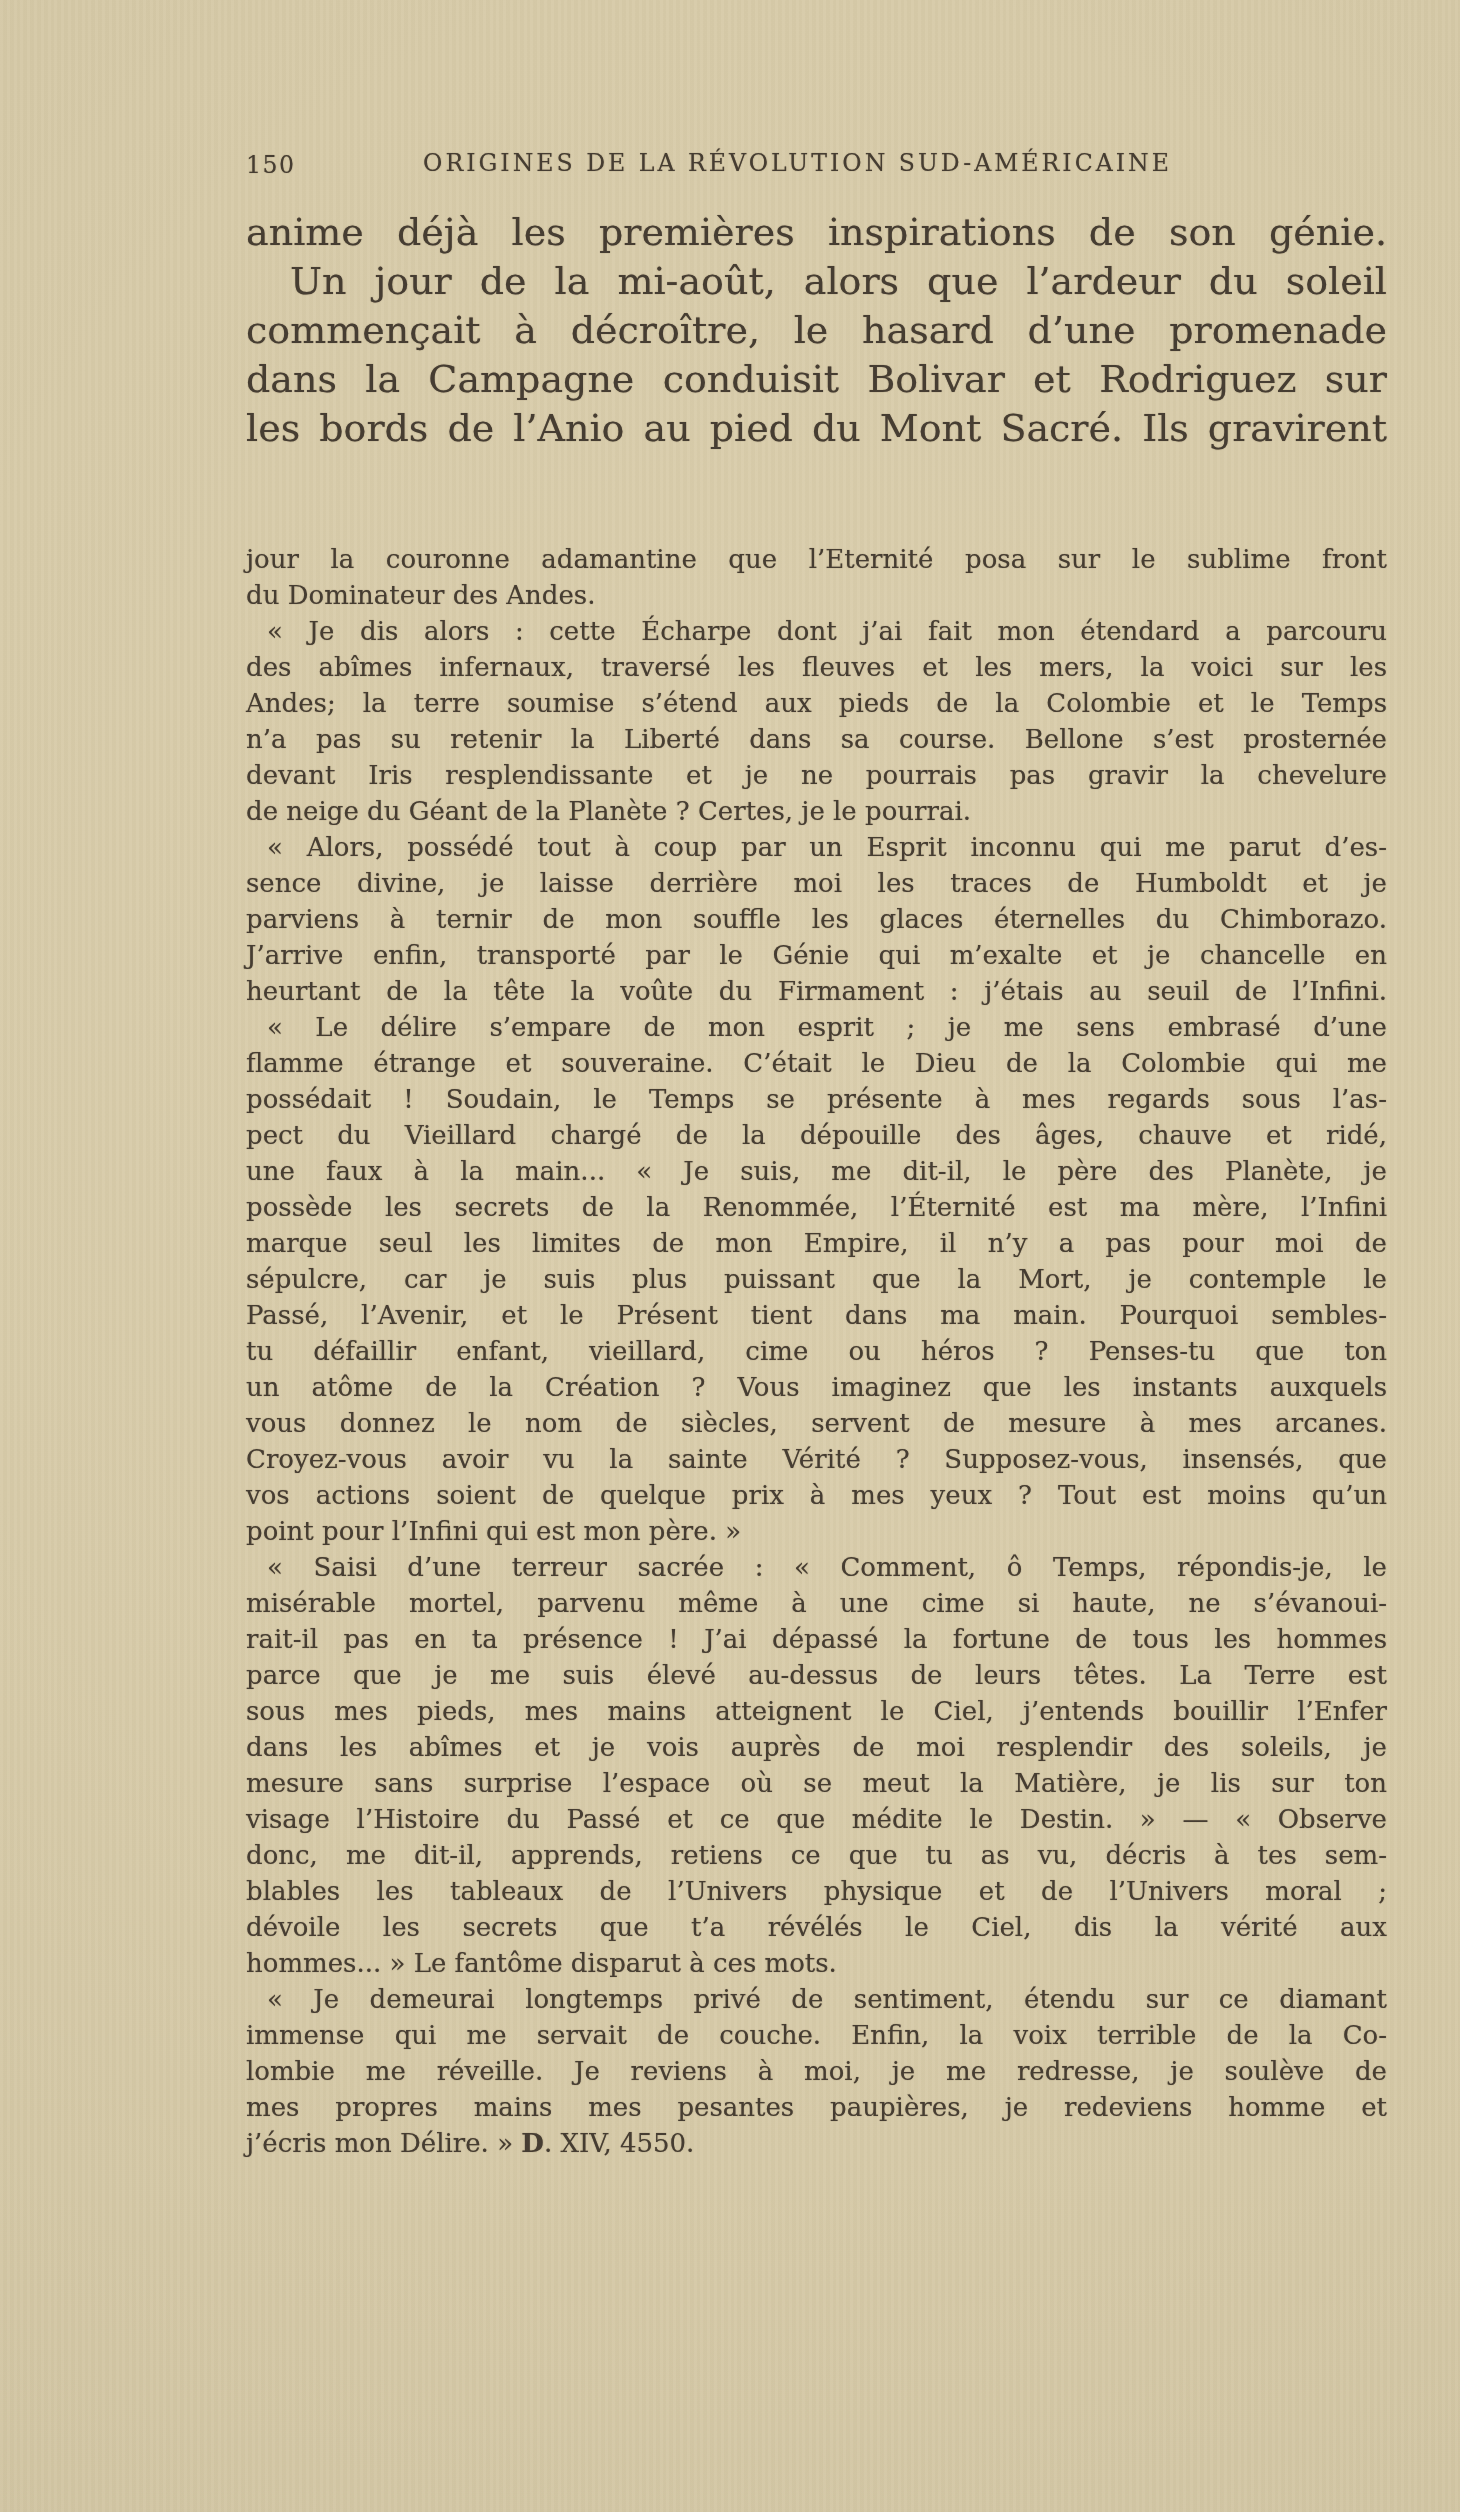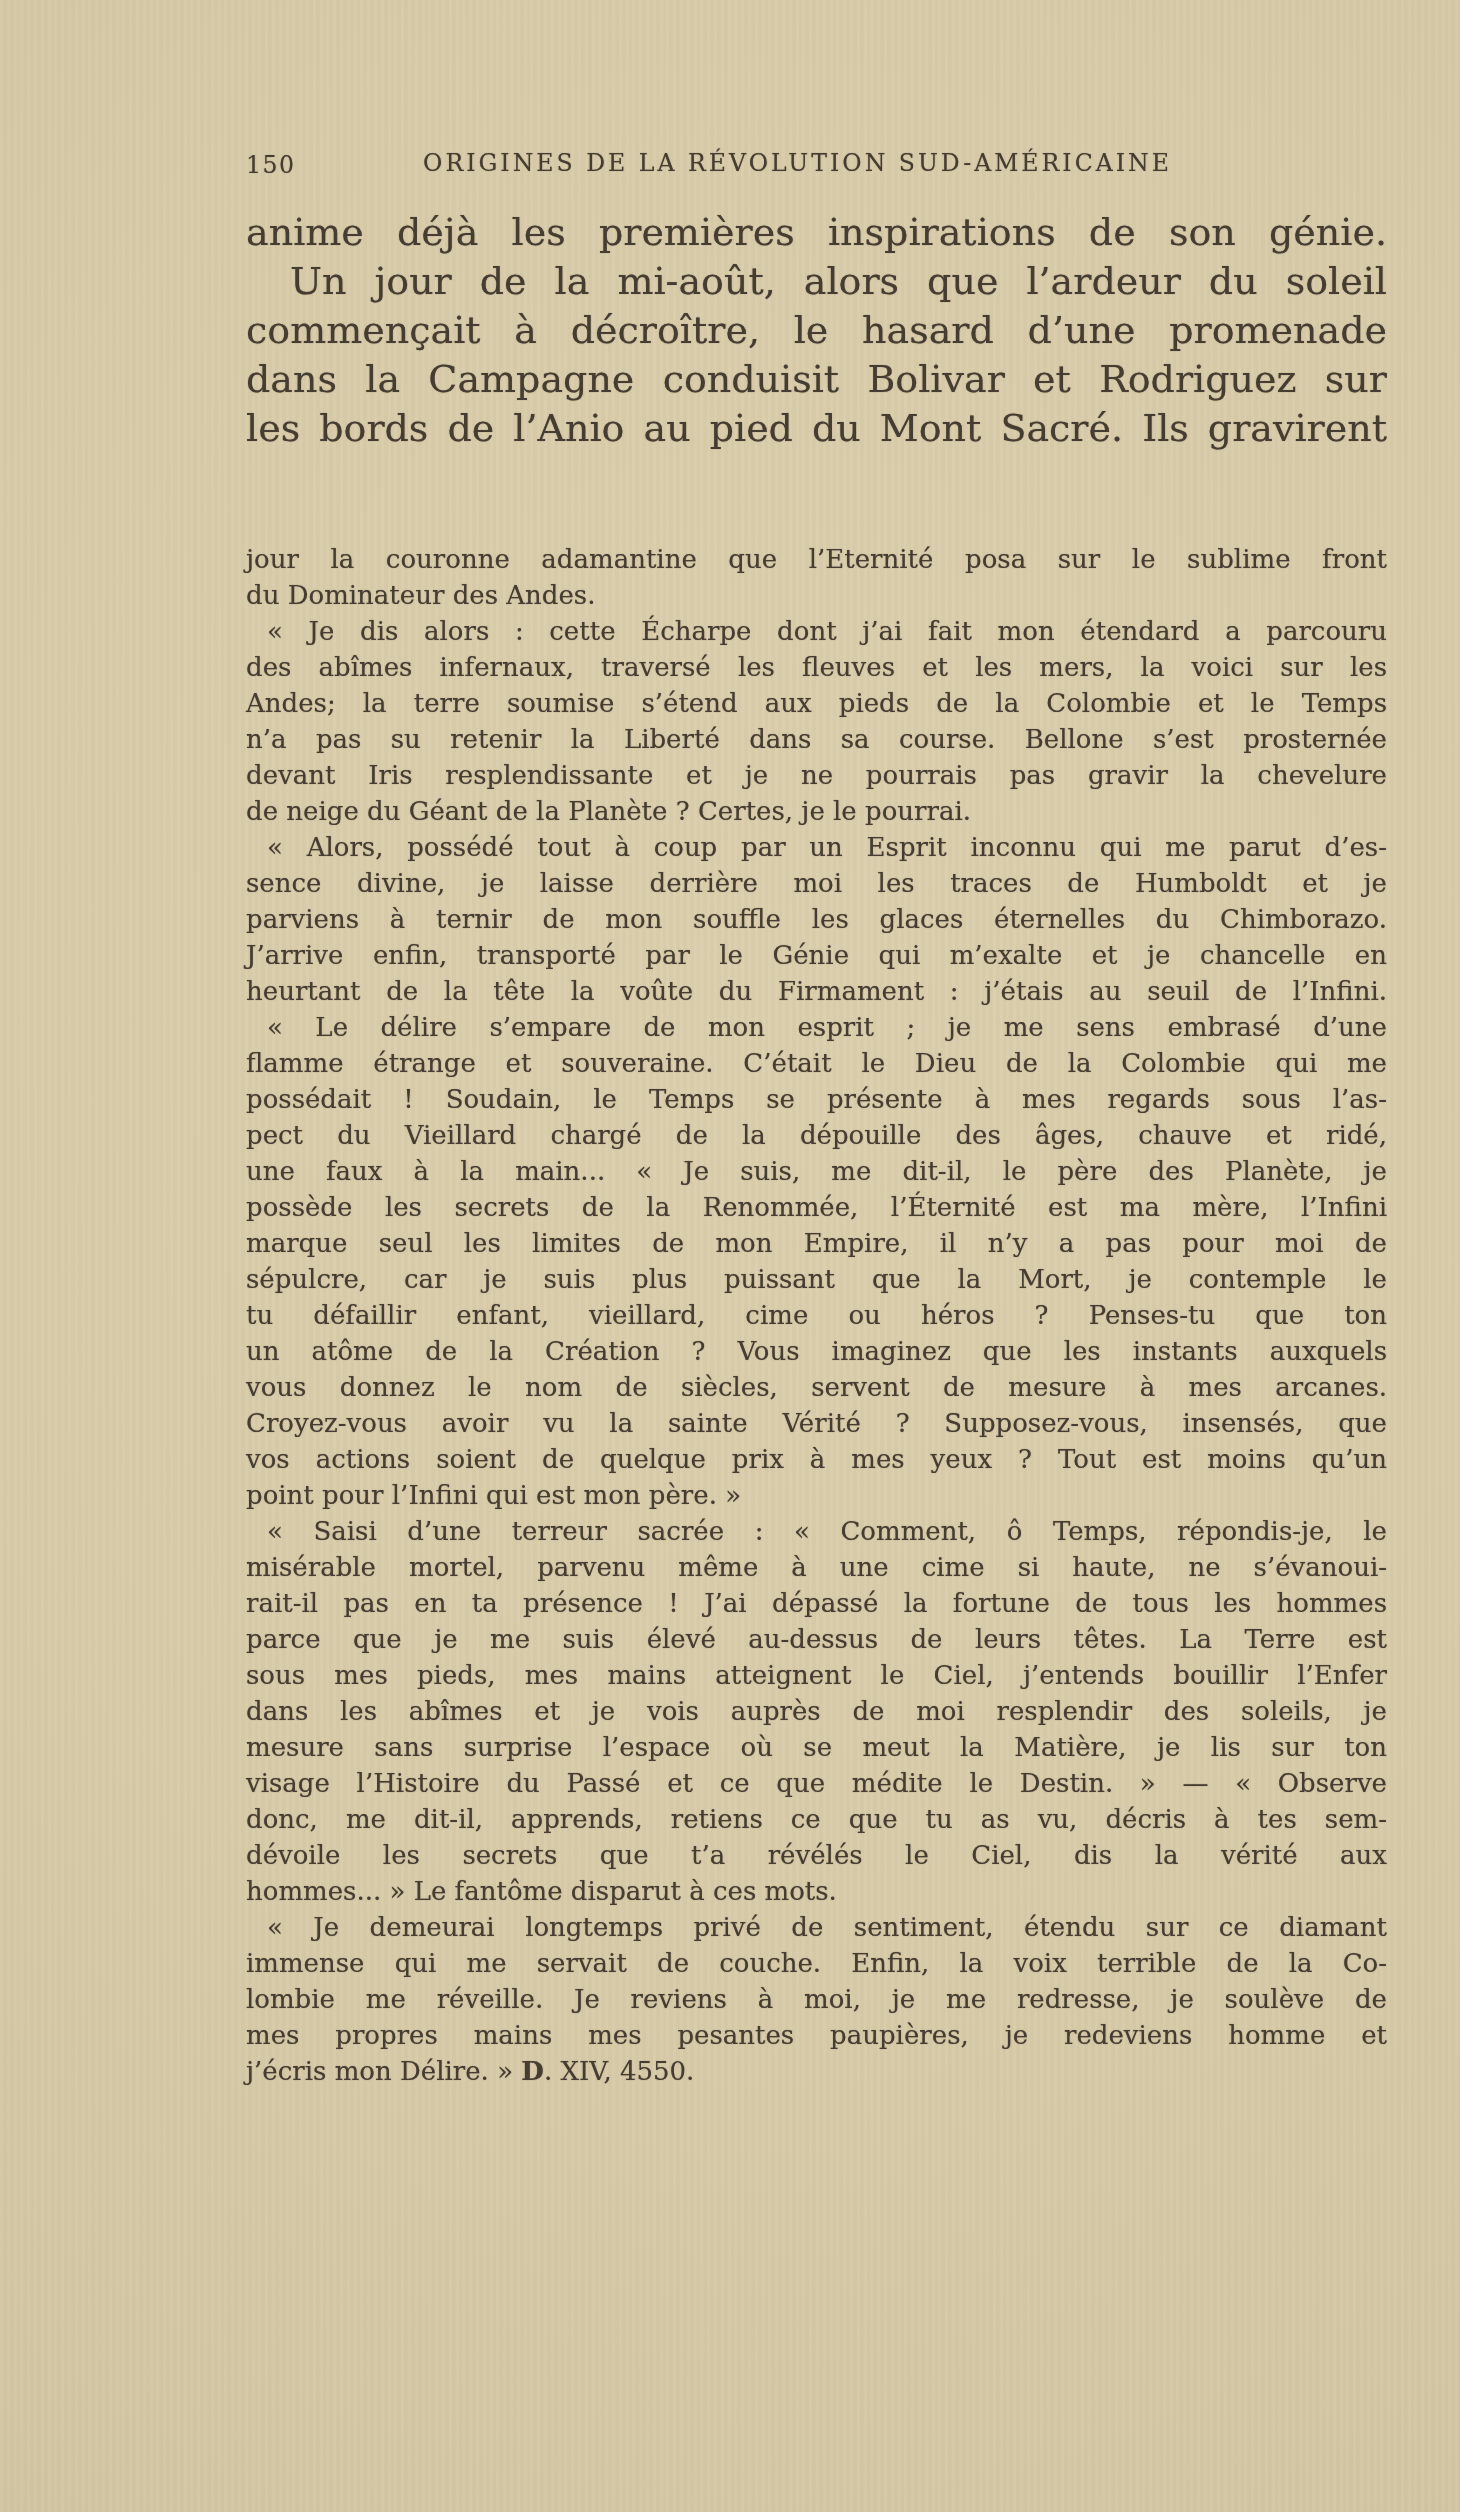--- a/index.html
+++ b/index.html
@@ -92,35 +92,37 @@
       <div class="line">J’arrive enfin, transporté par le Génie qui m’exalte et je chancelle en</div>
       <div class="line">heurtant de la tête la voûte du Firmament : j’étais au seuil de l’Infini.</div>
       <div class="line indent">« Le délire s’empare de mon esprit ; je me sens embrasé d’une</div>
       <div class="line">flamme étrange et souveraine. C’était le Dieu de la Colombie qui me</div>
       <div class="line">possédait ! Soudain, le Temps se présente à mes regards sous l’as-</div>
       <div class="line">pect du Vieillard chargé de la dépouille des âges, chauve et ridé,</div>
       <div class="line">une faux à la main... « Je suis, me dit-il, le père des Planète, je</div>
       <div class="line">possède les secrets de la Renommée, l’Éternité est ma mère, l’Infini</div>
       <div class="line">marque seul les limites de mon Empire, il n’y a pas pour moi de</div>
       <div class="line">sépulcre, car je suis plus puissant que la Mort, je contemple le</div>
+      <div class="line">Passé, l’Avenir, et le Présent tient dans ma main. Pourquoi sembles-</div>
       <div class="line">tu défaillir enfant, vieillard, cime ou héros ? Penses-tu que ton</div>
       <div class="line">un atôme de la Création ? Vous imaginez que les instants auxquels</div>
       <div class="line">vous donnez le nom de siècles, servent de mesure à mes arcanes.</div>
       <div class="line">Croyez-vous avoir vu la sainte Vérité ? Supposez-vous, insensés, que</div>
       <div class="line">vos actions soient de quelque prix à mes yeux ? Tout est moins qu’un</div>
       <div class="line end">point pour l’Infini qui est mon père. »</div>
       <div class="line indent">« Saisi d’une terreur sacrée : « Comment, ô Temps, répondis-je, le</div>
       <div class="line">misérable mortel, parvenu même à une cime si haute, ne s’évanoui-</div>
       <div class="line">rait-il pas en ta présence ! J’ai dépassé la fortune de tous les hommes</div>
       <div class="line">parce que je me suis élevé au-dessus de leurs têtes. La Terre est</div>
       <div class="line">sous mes pieds, mes mains atteignent le Ciel, j’entends bouillir l’Enfer</div>
       <div class="line">dans les abîmes et je vois auprès de moi resplendir des soleils, je</div>
       <div class="line">mesure sans surprise l’espace où se meut la Matière, je lis sur ton</div>
       <div class="line">visage l’Histoire du Passé et ce que médite le Destin. » — « Observe</div>
       <div class="line">donc, me dit-il, apprends, retiens ce que tu as vu, décris à tes sem-</div>
+      <div class="line">blables les tableaux de l’Univers physique et de l’Univers moral ;</div>
       <div class="line">dévoile les secrets que t’a révélés le Ciel, dis la vérité aux</div>
       <div class="line end">hommes... » Le fantôme disparut à ces mots.</div>
       <div class="line indent">« Je demeurai longtemps privé de sentiment, étendu sur ce diamant</div>
       <div class="line">immense qui me servait de couche. Enfin, la voix terrible de la Co-</div>
       <div class="line">lombie me réveille. Je reviens à moi, je me redresse, je soulève de</div>
       <div class="line">mes propres mains mes pesantes paupières, je redeviens homme et</div>
       <div class="line end"><span>j’écris mon Délire. » </span><span class="bold">D</span><span>. XIV, 4550.</span></div>
     </div>
 
 </div>

